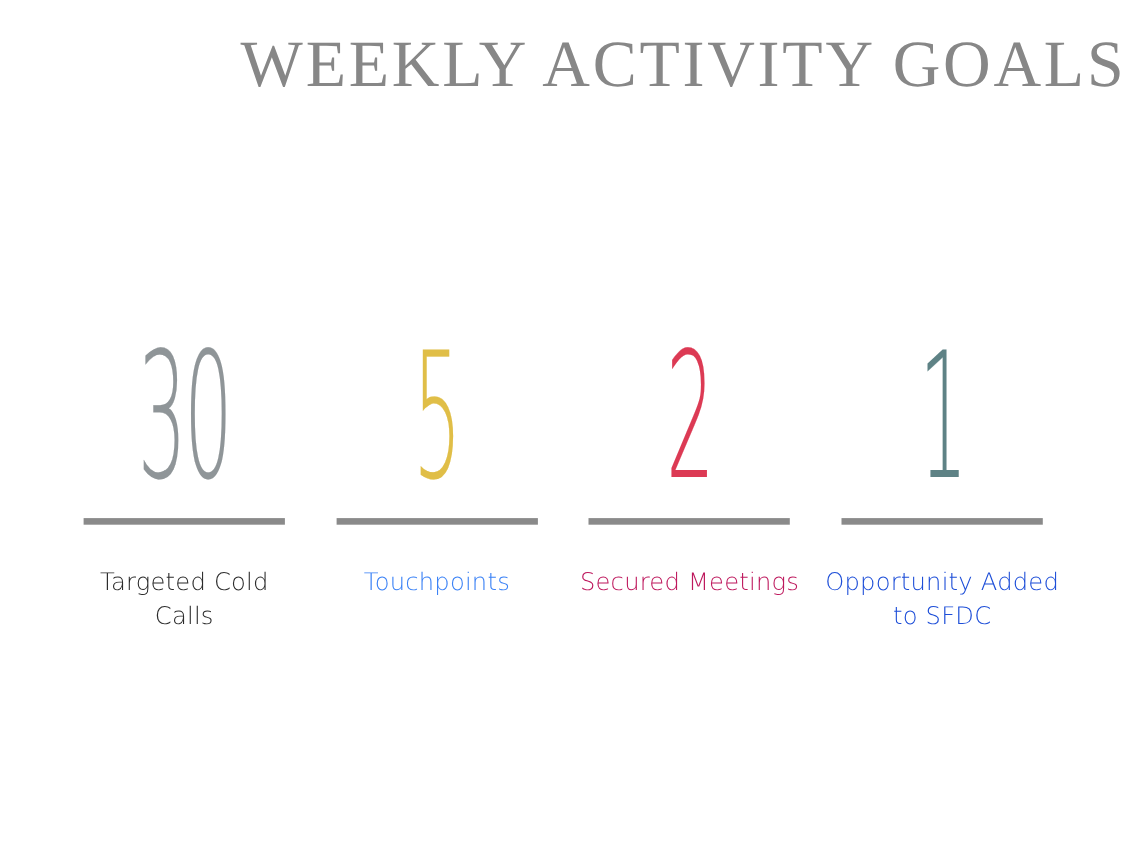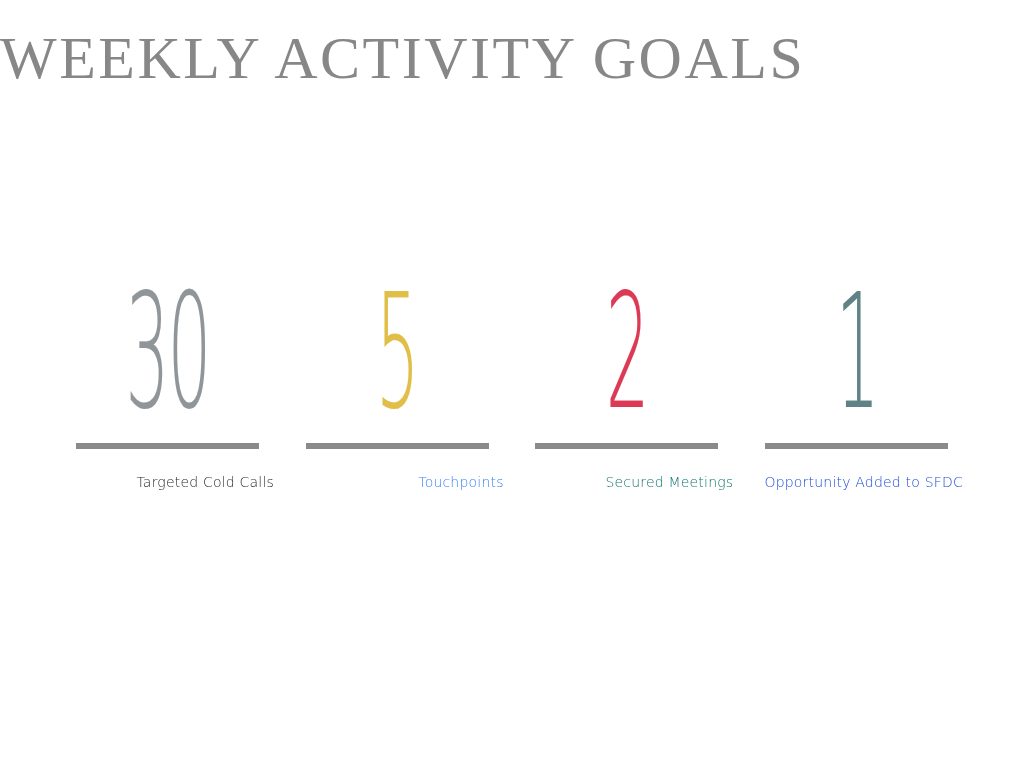--- a/index.html
+++ b/index.html
@@ -20,34 +20,34 @@
     height: 768px;
     background: #ffffff;
   }
 
   
   .slide-title {
     position: absolute;
     top: 22px;
     left: 0;
     width: 1024px;
-    text-align: left;
+    text-align: right;
     font-family: "Liberation Serif", "DejaVu Serif", serif;
     font-size: 60px;
     line-height: 72px;
     font-weight: 400;
     letter-spacing: 2.5px;
     color: #878787;
     white-space: nowrap;
   }
 
   
   .metrics-row {
     position: absolute;
-    top: 284px;
+    top: 312px;
     left: 61px;
     width: 902px;
     display: flex;
     flex-direction: row;
     align-items: flex-start;
     justify-content: space-between;
   }
 
   .metric {
     width: 213px;
@@ -73,24 +73,24 @@
   }
 
   .metric-rule {
     width: 183px;
     height: 6px;
     background: #8a8a8a;
     margin-top: 19px;
   }
 
   .metric-label {
-    margin-top: 18px;
-    text-align: right;
+    margin-top: 37px;
+    text-align: center;
     font-family: "DejaVu Sans", sans-serif;
-    font-size: 14px;
+    font-size: 22px;
     line-height: 31px;
     font-weight: 300;
     color: #2b2b2b;
     letter-spacing: 0.2px;
     width: 213px;
   }
 </style>
 </head>
 <body style="background: rgb(255, 255, 255);">
 
@@ -108,21 +108,21 @@
 
     <div class="metric">
       <div class="metric-value" style="color: rgb(224, 190, 71);">5</div>
       <div class="metric-rule" style="background: rgb(138, 138, 138);"></div>
       <div class="metric-label" style="color: #3b82f6;">Touchpoints</div>
     </div>
 
     <div class="metric">
       <div class="metric-value" style="color: rgb(220, 58, 84);">2</div>
       <div class="metric-rule" style="background: rgb(138, 138, 138);"></div>
-      <div class="metric-label" style="color: #0f766e;">Secured Meetings</div>
+      <div class="metric-label" style="color: #be185d;">Secured Meetings</div>
     </div>
 
     <div class="metric">
       <div class="metric-value" style="color: rgb(94, 130, 133);">1</div>
       <div class="metric-rule" style="background: rgb(138, 138, 138);"></div>
       <div class="metric-label" style="color: #1d4ed8;">Opportunity Added to SFDC</div>
     </div>
 
   </div>
 </div>

